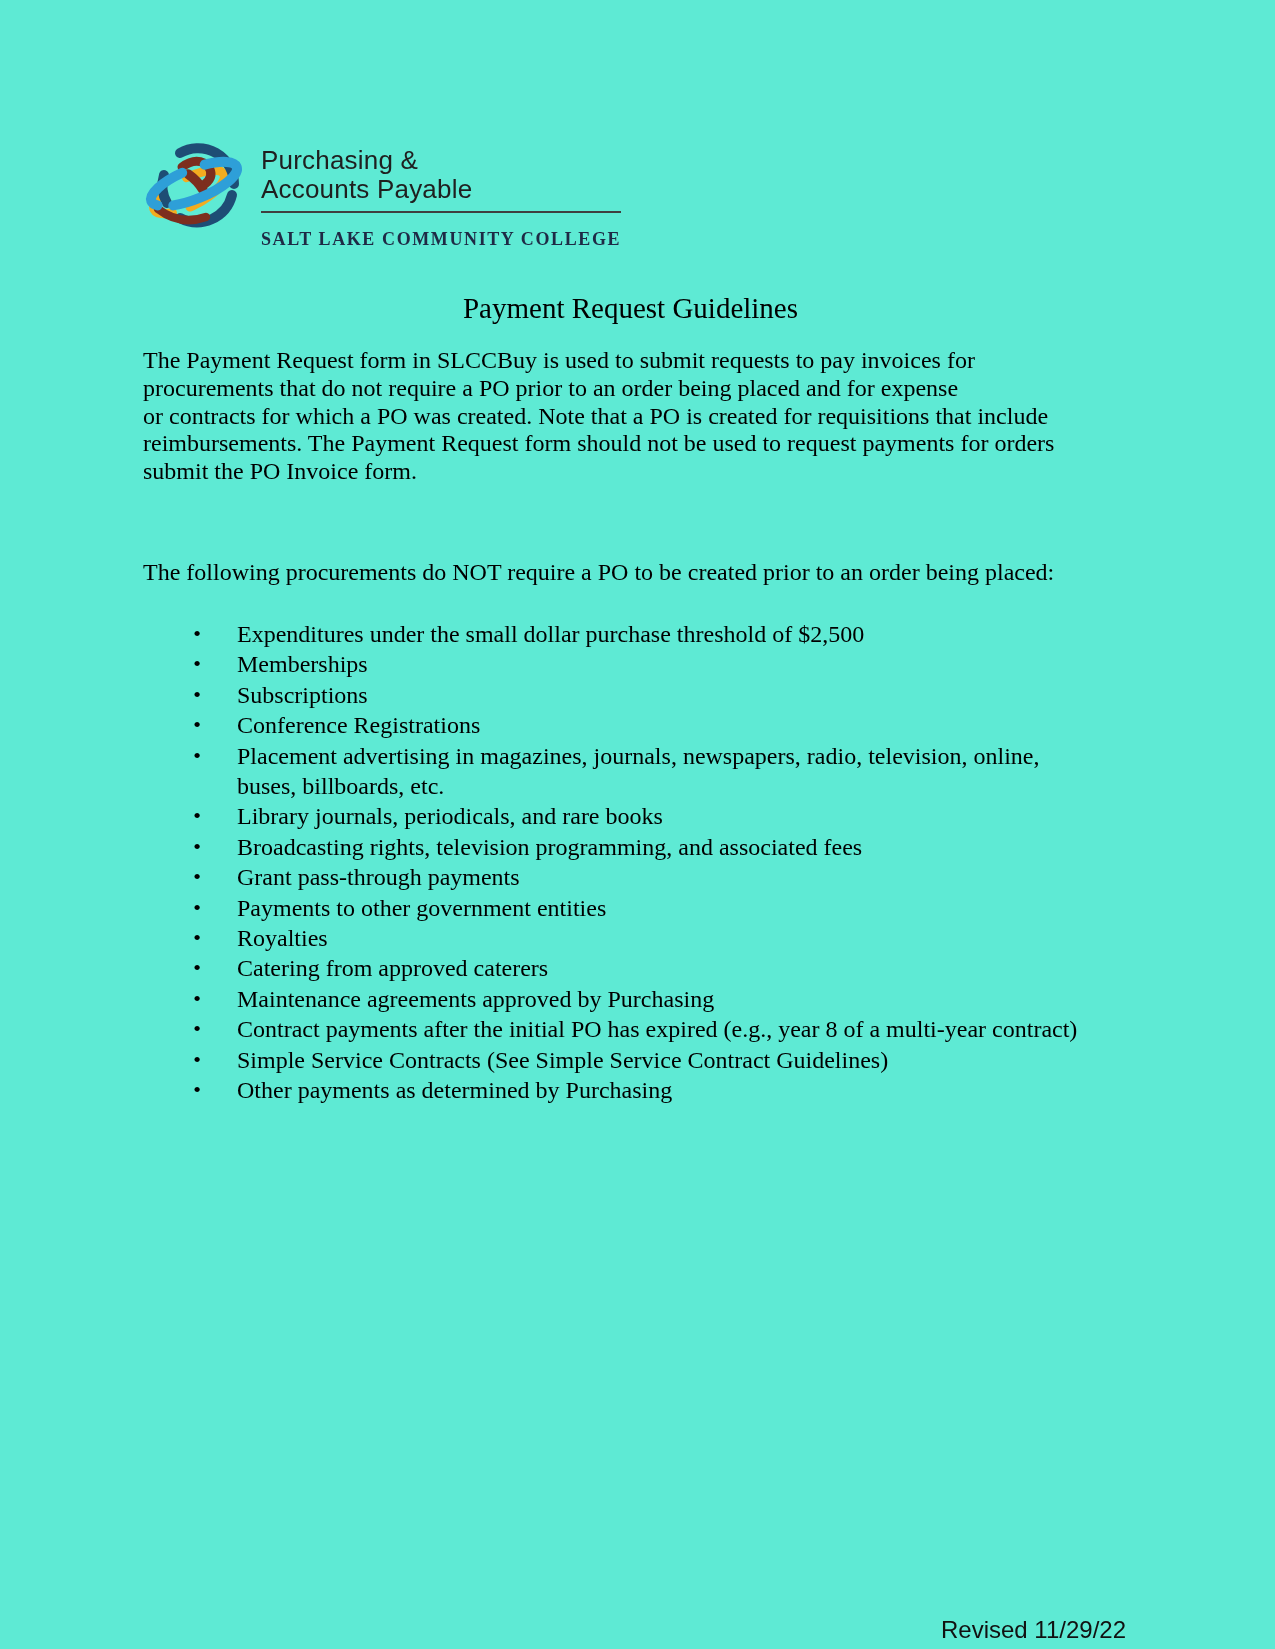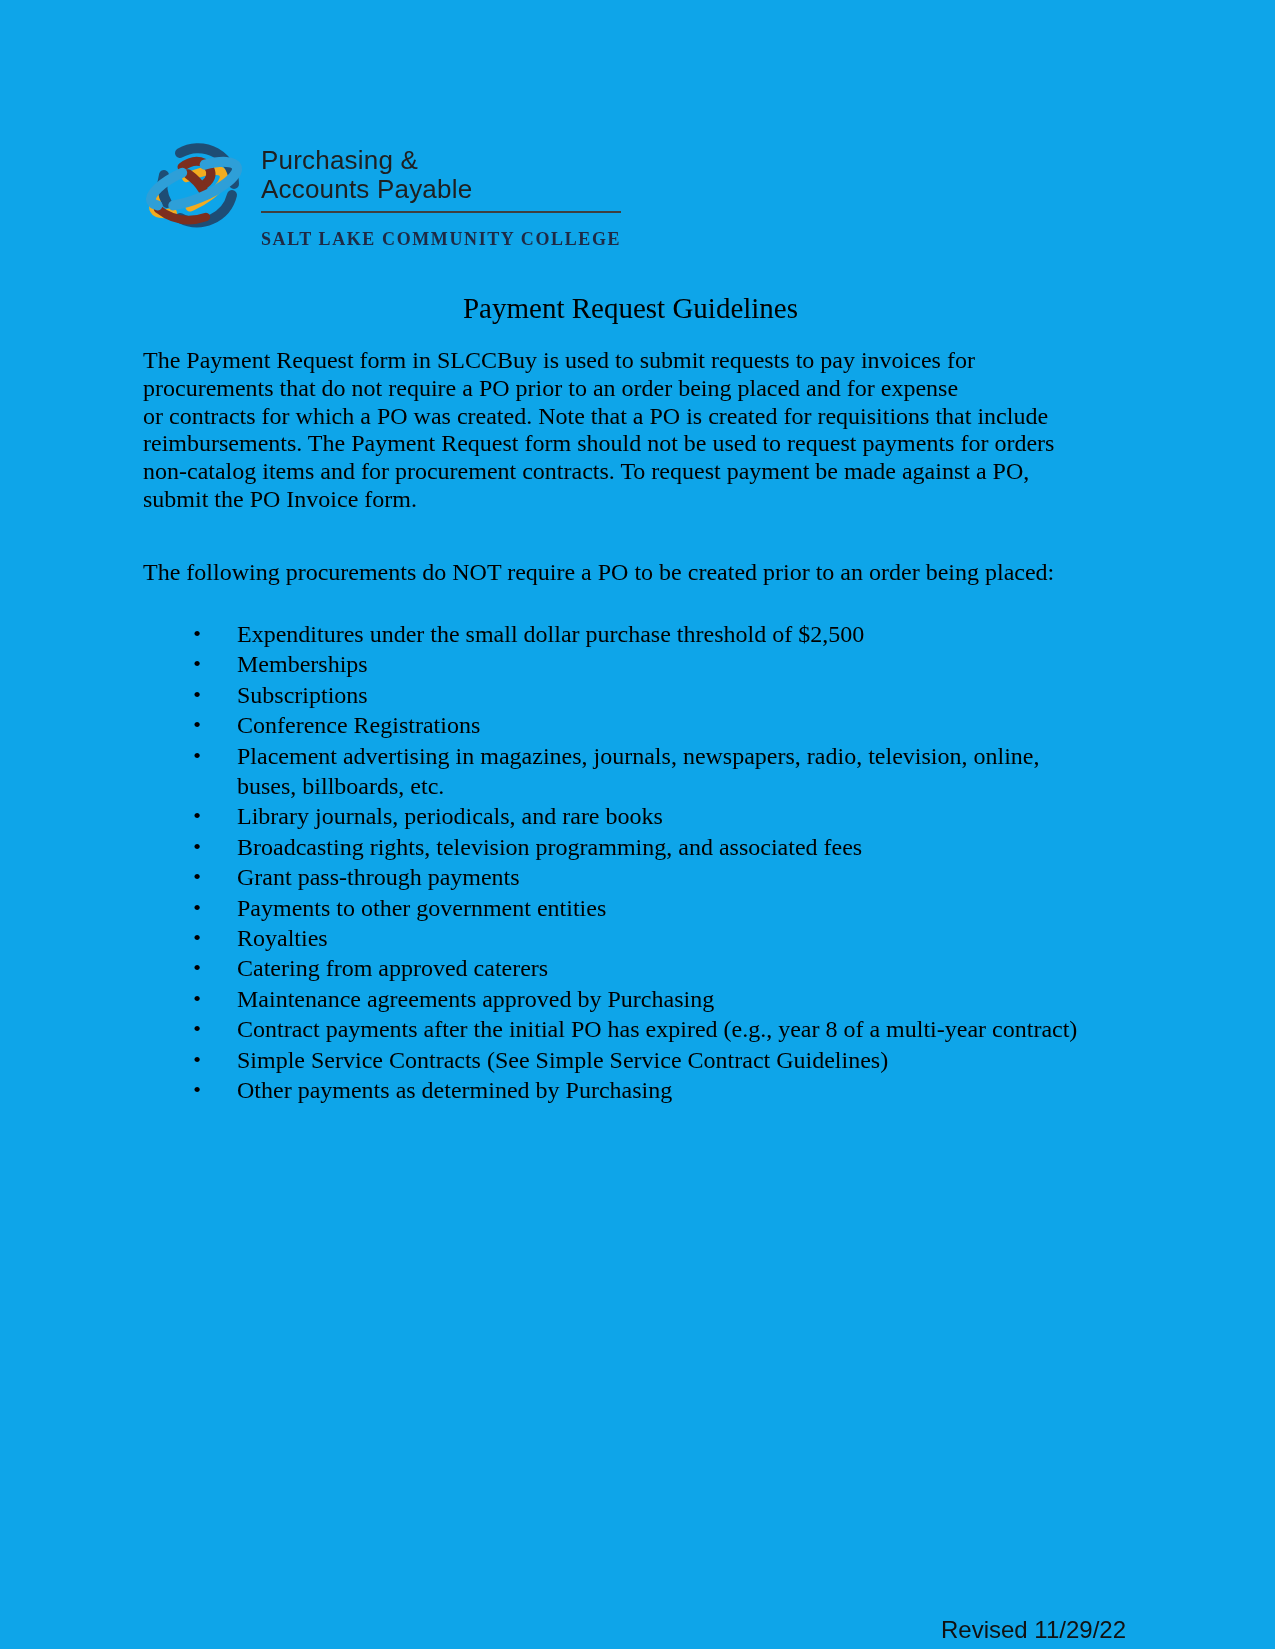--- a/index.html
+++ b/index.html
@@ -1,21 +1,21 @@
 <!DOCTYPE html>
 <html><head>
 <meta charset="utf-8">
 <style>
   html, body { margin: 0; padding: 0; background: #ffffff; }
   .page {
     position: relative;
     width: 1275px;
     height: 1649px;
     margin: 0 auto;
-    background: #0ea5e9;
+    background: #5eead4;
     font-family: "Liberation Serif", serif;
     color: #000000;
     overflow: hidden;
   }
 
   
   .logo {
     position: absolute;
     top: 137px;
     left: 143px;
@@ -143,21 +143,20 @@
     </div>
   </div>
 
   <h1 class="doc-title">Payment Request Guidelines</h1>
 
   <div class="intro">
     <div>The Payment Request form in SLCCBuy is used to submit requests to pay invoices for</div>
     <div>procurements that do not require a PO prior to an order being placed and for expense</div>
     <div>or contracts for which a PO was created. Note that a PO is created for requisitions that include</div>
     <div>reimbursements. The Payment Request form should not be used to request payments for orders</div>
-    <div>non-catalog items and for procurement contracts. To request payment be made against a PO,</div>
     <div>submit the PO Invoice form.</div>
   </div>
 
   <div class="lead-in">The following procurements do NOT require a PO to be created prior to an order being placed:</div>
 
   <ul class="proc-list">
     <li>
       <span class="bullet">•</span>
       <div>Expenditures under the small dollar purchase threshold of $2,500</div>
     </li>

